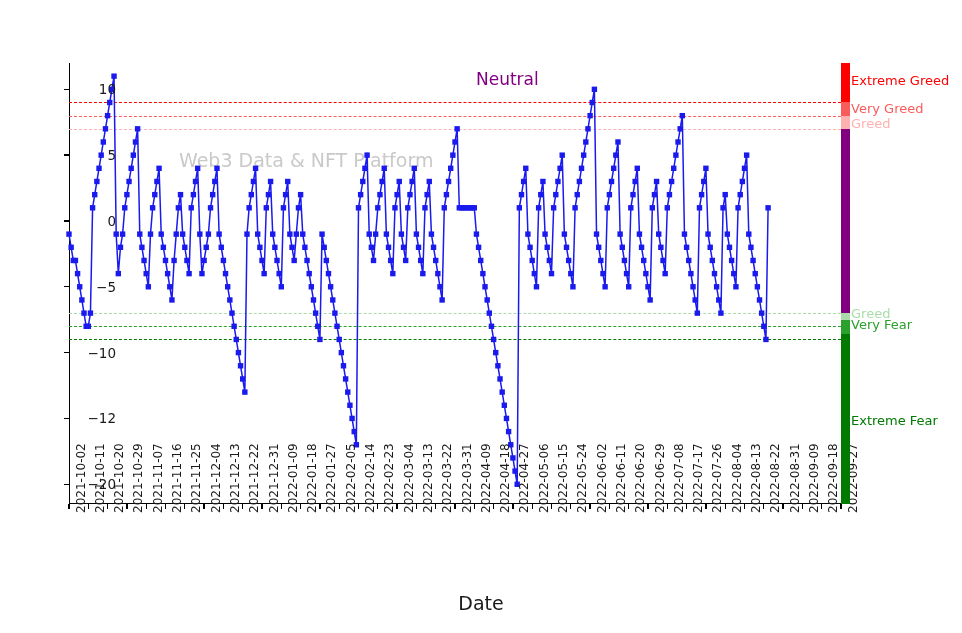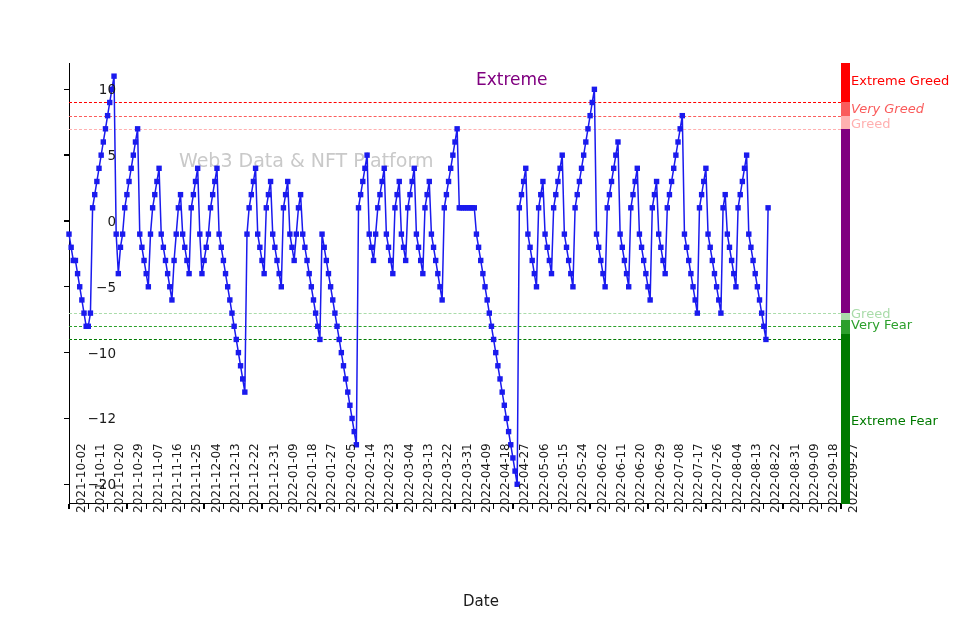--- a/index.html
+++ b/index.html
@@ -33,37 +33,37 @@
     position:absolute;left:-44px;top:222px;transform-origin:center;transform:rotate(-90deg) translate(0,0);
     font-size:13.5px;color:#1a1a1a;white-space:nowrap;
   }
 
   
   .xtick-mark{position:absolute;width:1.3px;height:5px;background:#000;}
   .xtick-lab{
     position:absolute;font-size:12px;color:#1a1a1a;white-space:nowrap;
     transform-origin:left top;transform:rotate(-90deg);
   }
-  #xlabel{position:absolute;left:0;top:592px;width:962px;text-align:center;font-size:15px;color:#1a1a1a;}
+  #xlabel{position:absolute;left:0;top:592px;width:962px;text-align:center;font-size:19px;color:#1a1a1a;}
 
   
   .thr{position:absolute;left:0;width:772px;height:0;border-top-width:1.6px;border-top-style:dashed;}
 
   
   .bar-seg{position:absolute;width:9px;}
   .bar-lab{position:absolute;font-size:13px;white-space:nowrap;}
 </style>
 </head>
 <body>
 
 <div id="root">
 
 
   <div id="subtitle-row">
-    <span id="subtitle-status">Extreme</span>
+    <span id="subtitle-status">Neutral</span>
   </div>
 
   <div class="plot" id="plot">
     <div class="plot-frame"></div>
     <div id="thresholds-layer">
         <div class="thr" style="top: 39.49px; border-top-color: rgb(255, 0, 0); border-top-style: dashed;"></div>
         <div class="thr" style="top: 52.66px; border-top-color: rgb(250, 92, 92); border-top-style: dashed;"></div>
         <div class="thr" style="top: 65.82px; border-top-color: rgb(255, 176, 176); border-top-style: dashed;"></div>
         <div class="thr" style="top: 250.12px; border-top-color: rgb(170, 220, 170); border-top-style: dashed;"></div>
         <div class="thr" style="top: 263.28px; border-top-color: rgb(44, 160, 44); border-top-style: dashed;"></div>
@@ -505,21 +505,21 @@
       <div class="xtick-lab" style="left: 826.2px; top: 513px;">2022-09-18</div>
       <div class="xtick-mark" style="left: 840.35px; top: 504px;"></div>
       <div class="xtick-lab" style="left: 845.5px; top: 513px;">2022-09-27</div>
     </div>
   <div id="xlabel">Date</div>
 
   <div id="zonebar-layer">
       <div class="bar-seg" style="left: 841px; top: 63px; height: 39.4925px; background: rgb(255, 0, 0);"></div>
       <div class="bar-lab" style="left: 851px; top: 73.4299px; color: rgb(255, 0, 0);">Extreme Greed</div>
       <div class="bar-seg" style="left: 841px; top: 102.493px; height: 13.1642px; background: rgb(250, 92, 92);"></div>
-      <div class="bar-lab" style="left: 851px; top: 101.075px; color: rgb(250, 92, 92); font-style: italic;">Very Greed</div>
+      <div class="bar-lab" style="left: 851px; top: 101.075px; color: rgb(250, 92, 92);">Very Greed</div>
       <div class="bar-seg" style="left: 841px; top: 115.657px; height: 13.1642px; background: rgb(255, 176, 176);"></div>
       <div class="bar-lab" style="left: 851px; top: 115.555px; color: rgb(255, 176, 176);">Greed</div>
       <div class="bar-seg" style="left: 841px; top: 128.821px; height: 184.299px; background: rgb(128, 0, 128);"></div>
       <div class="bar-seg" style="left: 841px; top: 313.119px; height: 6.58209px; background: rgb(170, 220, 170);"></div>
       <div class="bar-lab" style="left: 851px; top: 306.436px; color: rgb(170, 220, 170);">Greed</div>
       <div class="bar-seg" style="left: 841px; top: 319.701px; height: 14.4806px; background: rgb(44, 160, 44);"></div>
       <div class="bar-lab" style="left: 851px; top: 316.967px; color: rgb(44, 160, 44);">Very Fear</div>
       <div class="bar-seg" style="left: 841px; top: 334.182px; height: 169.818px; background: rgb(0, 122, 0);"></div>
       <div class="bar-lab" style="left: 851px; top: 413.066px; color: rgb(0, 122, 0);">Extreme Fear</div>
     </div>

